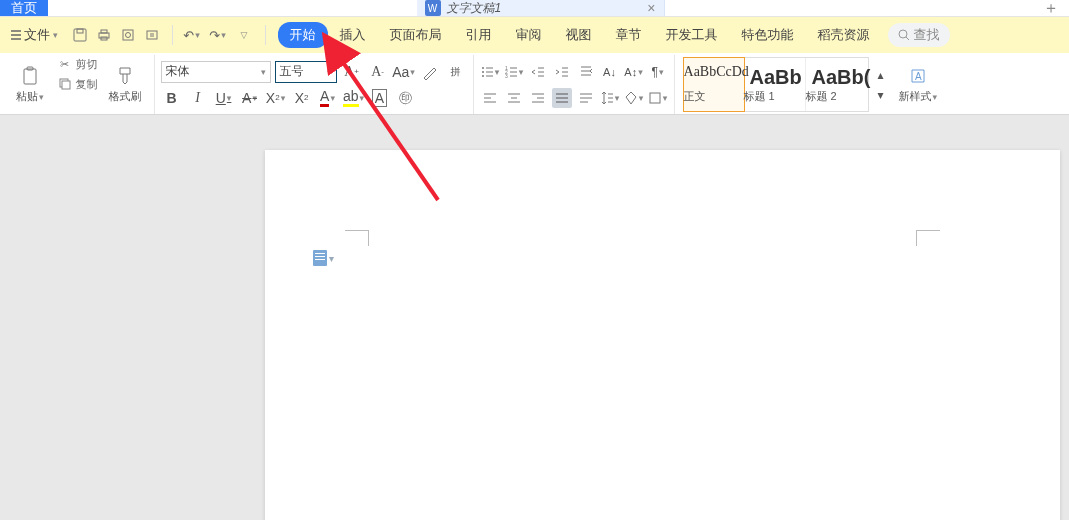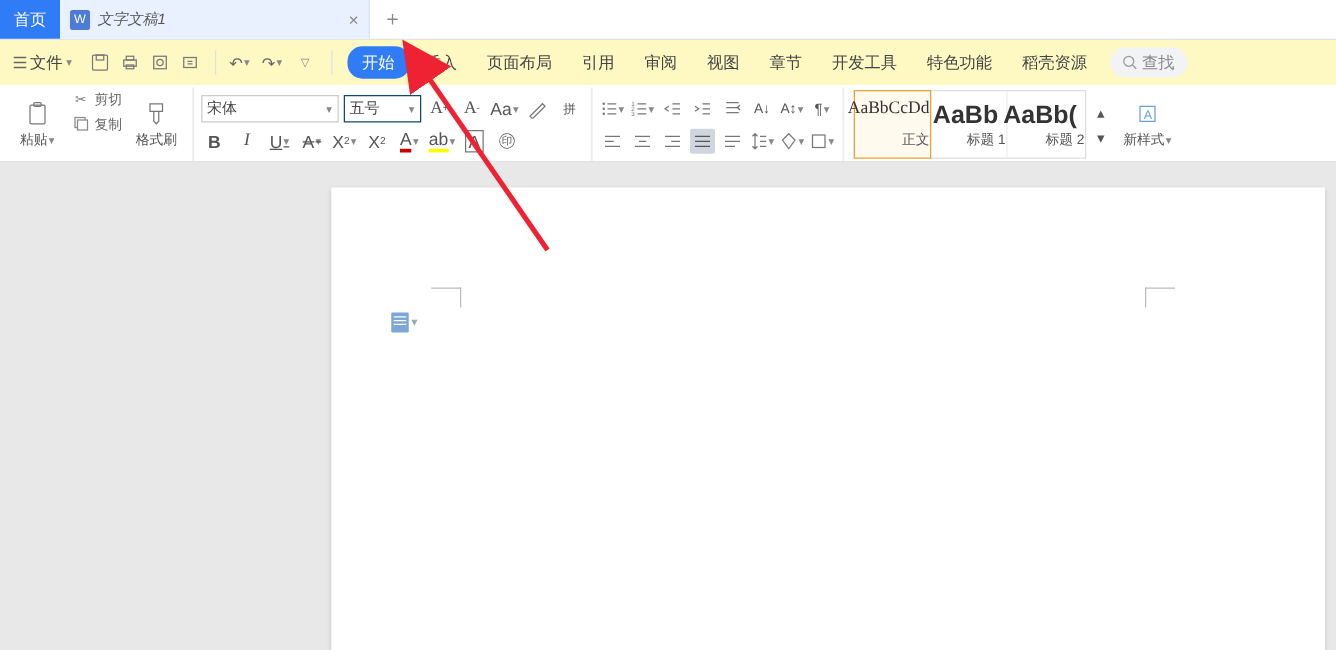--- a/index.html
+++ b/index.html
@@ -1,19 +1,19 @@
 <!DOCTYPE html>
 <html><head>
 <meta charset="utf-8">
 <style>
   * { box-sizing: border-box; margin: 0; padding: 0; font-family: "Microsoft YaHei", sans-serif; }
   body { background: #e8e8e8; width: 1069px; height: 520px; overflow: hidden; position: relative; }
 
   
-  .tabbar { height: 32px; background: #fff; display: flex; align-items: stretch; border-bottom: 1px solid #e4e4e4; }
+  .tabbar { height: 17px; background: #fff; display: flex; align-items: stretch; border-bottom: 1px solid #e4e4e4; justify-content: space-between; }
   .tab-home { width: 48px; background: #307bf6; color: #fff; display: flex; align-items: center; justify-content: center; font-size: 13px; }
   .tab-doc { width: 248px; background: #e9f1ff; display: flex; align-items: center; padding: 0 8px; border-right: 1px solid #d9e4f6; }
   .tab-doc .wicon { width: 16px; height: 16px; background: #4a7dd8; color: #fff; font-size: 10px; display: flex; align-items: center; justify-content: center; border-radius: 2px; margin-right: 6px; }
   .tab-doc .label { flex: 1; font-size: 12px; color: #555; font-style: italic; }
   .tab-doc .close { color: #888; font-size: 14px; }
   .tab-add { width: 36px; display: flex; align-items: center; justify-content: center; color: #888; font-size: 16px; }
 
   
   .menubar { height: 36px; background: #fef9c3; display: flex; align-items: center; padding: 0 4px; gap: 0; }
   .file-menu { font-size: 13px; color: #444; padding: 0 6px; display:flex; align-items:center; gap:2px; }
@@ -32,21 +32,21 @@
   .row { display:flex; align-items:center; gap:4px; min-height:26px; }
   .big { display:flex; flex-direction:column; align-items:center; justify-content:center; padding:0 6px; gap:2px; color:#555; font-size:11px; }
   .big .bico { width:22px; height:22px; display:flex; align-items:center; justify-content:center; font-size:18px; color:#666; }
   .small-btn { display:flex; align-items:center; gap:3px; font-size:11px; color:#666; padding:1px 3px; }
   .small-btn .sico { width:16px; height:16px; display:flex; align-items:center; justify-content:center; color:#777; }
   .font-name { width:110px; height:22px; border:1px solid #ccc; font-size:12px; padding:0 4px; display:flex; align-items:center; justify-content:space-between; color:#444; background:#fff; }
   .font-size { width:62px; height:22px; border:1px solid #0c4a6e; font-size:12px; padding:0 4px; display:flex; align-items:center; justify-content:space-between; color:#444; background:#fff; }
   .ibtn { width:22px; height:22px; display:flex; align-items:center; justify-content:center; color:#555; font-size:14px; border-radius:2px; }
   .ibtn.small { width:20px; height:20px; font-size:12px;}
   .style-gallery { display:flex; align-items:stretch; border:1px solid #ddd; margin:2px 0 2px 2px; }
-  .style-item { width:62px; display:flex; flex-direction:column; align-items:flex-end; justify-content:center; border-right:1px solid #eee; cursor:pointer; }
+  .style-item { width:62px; display:flex; flex-direction:column; align-items:flex-start; justify-content:center; border-right:1px solid #eee; cursor:pointer; }
   .style-item:last-child { border-right:none;}
   .style-item .prev { font-size:14px; color:#333; font-family:Georgia,serif; line-height:1; padding-top:4px; height:28px; overflow:hidden;}
   .style-item .prev.big { font-size:20px; font-weight:bold; font-family:Arial;}
   .style-item .lbl { font-size:11px; color:#555; padding-bottom:4px;}
   .style-item.sel { border:1px solid #f0a030; background:#fff9ee; margin:-1px; }
 
   
   .docarea { position:absolute; top:130px; left:0; right:0; bottom:0; background:#e8e8e8; }
   .page { position:absolute; top:20px; left:265px; width:795px; height:1000px; background:#fff; box-shadow:0 1px 4px rgba(0,0,0,.15); }
   .margin-tl { position:absolute; top:80px; left:80px; width:24px; height:16px; border-left:1px solid #bbb; border-bottom:1px solid #bbb; transform: scaleX(-1) scaleY(-1);}

